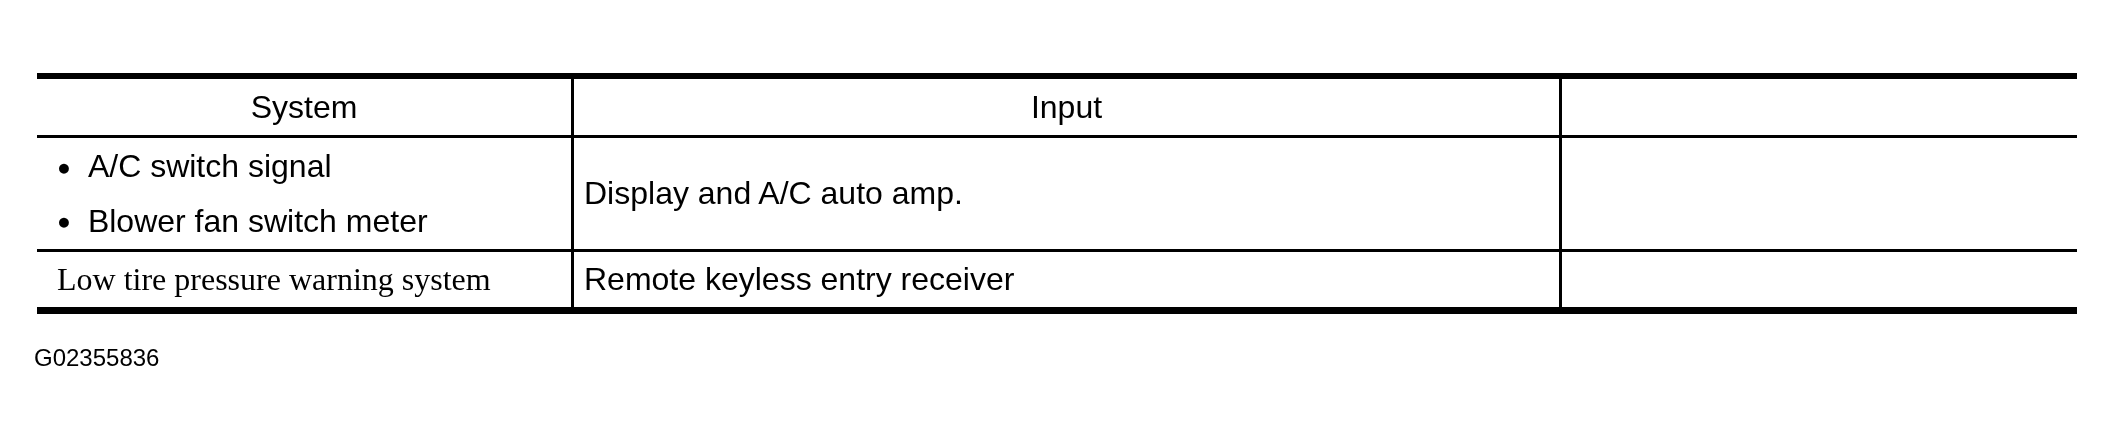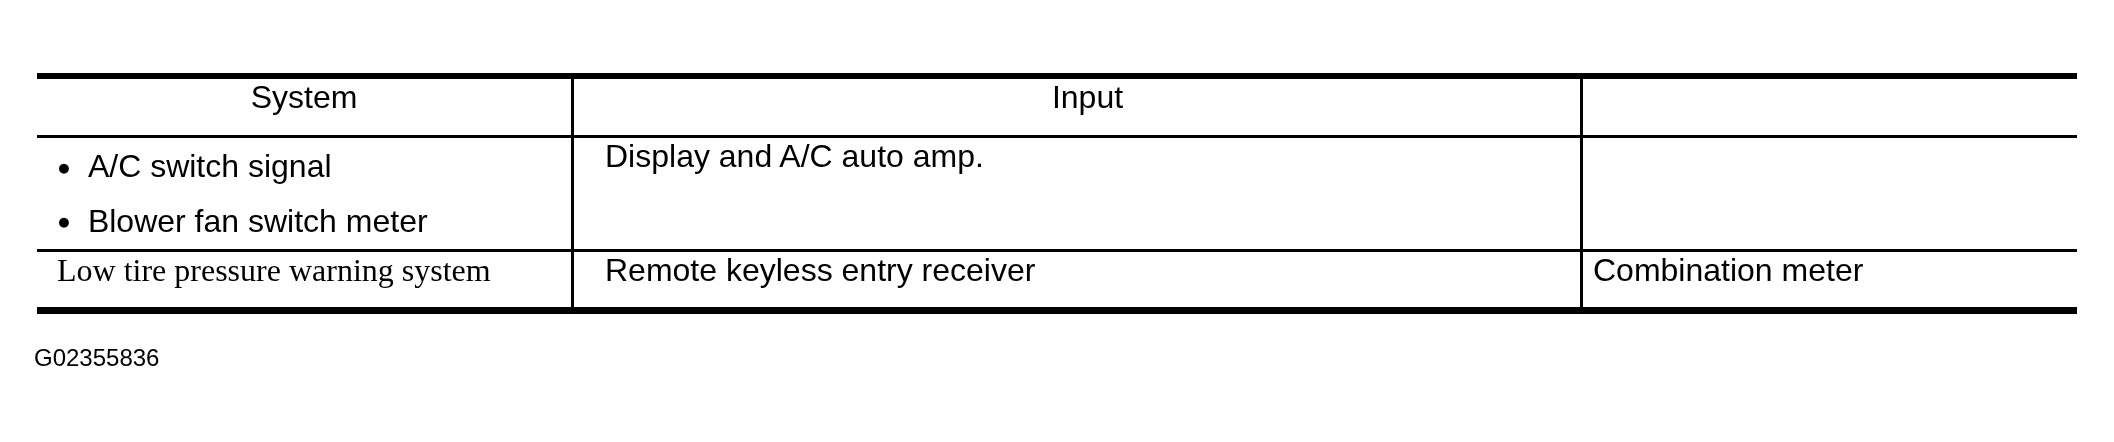--- a/index.html
+++ b/index.html
@@ -26,25 +26,26 @@
     font-size: 32px;
     line-height: 1.15;
   }
   .t-row { display: flex; }
   .t-row.header-row { height: 56px; border-bottom: 3px solid #000; }
   .t-row.row-1      { height: 111px; border-bottom: 3px solid #000; }
   .t-row.row-2      { height: 55px; }
   .cell {
     box-sizing: border-box;
     display: flex;
+    align-items: center;
     overflow: hidden;
     white-space: nowrap;
   }
   .col-a { width: 537px; border-right: 3px solid #000; }
-  .col-b { width: 988px; border-right: 3px solid #000; margin-left: 21px; }
+  .col-b { width: 988px; border-right: 3px solid #000; }
   .col-c { flex: 1; }
   .header-row .cell { justify-content: center; }
   .pad { padding-left: 10px; }
   .bullets {
     flex-direction: column;
     justify-content: center;
     align-items: flex-start;
     gap: 18px;
     padding-left: 20px;
   }
@@ -98,22 +99,19 @@
       </div>
     </div>
 
     <div class="t-row row-2">
       <div class="cell col-a pad" style="padding-left: 20px; font-family: Liberation Serif, serif;">
         <span>Low tire pressure warning system</span>
       </div>
       <div class="cell col-b pad">
         <span>Remote keyless entry receiver</span>
       </div>
-      <div class="cell col-c pad">
-        <span>Combination meter</span>
-      </div>
     </div>
 
   </div>
 
   <div class="figure-code">G02355836</div>
 
 </div>
 
 </body></html>

